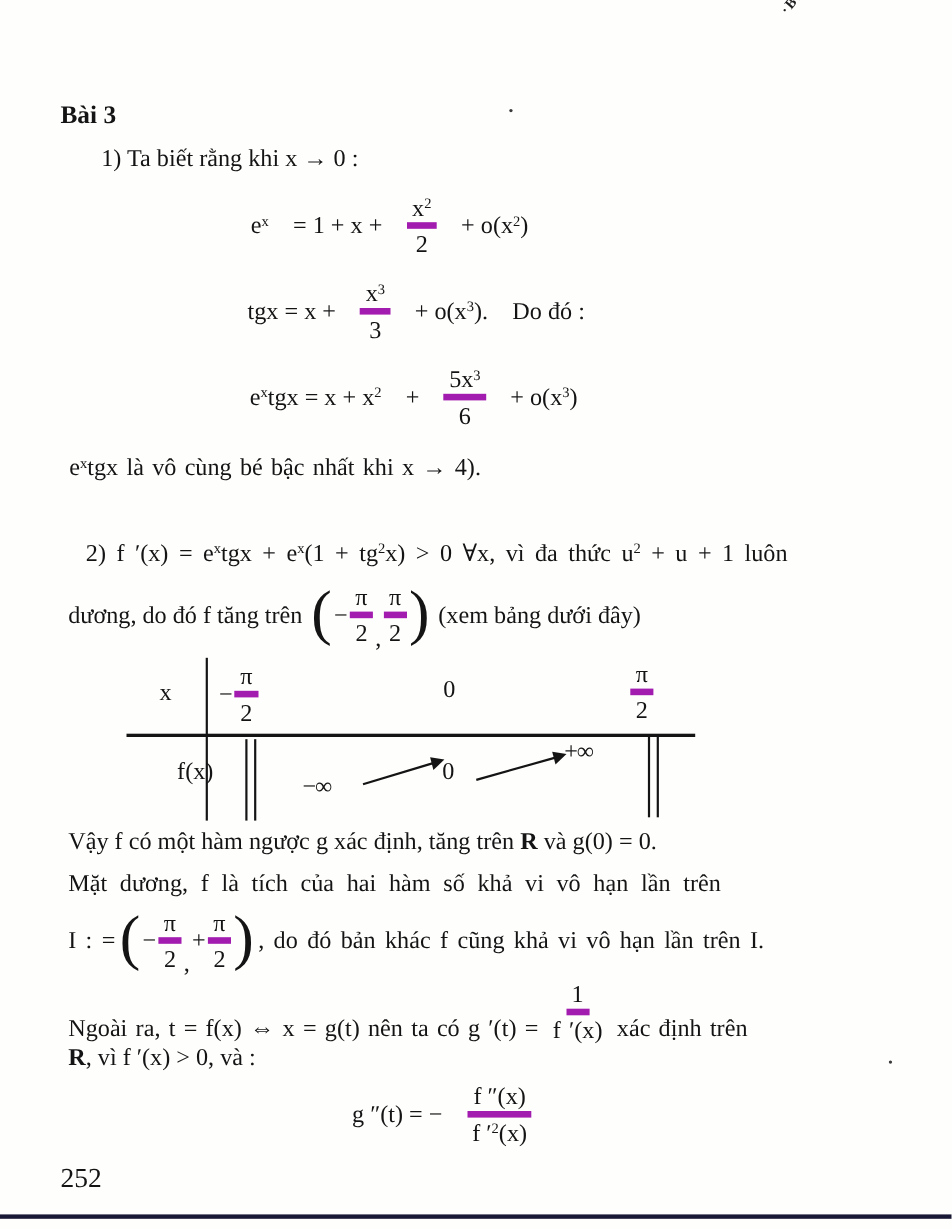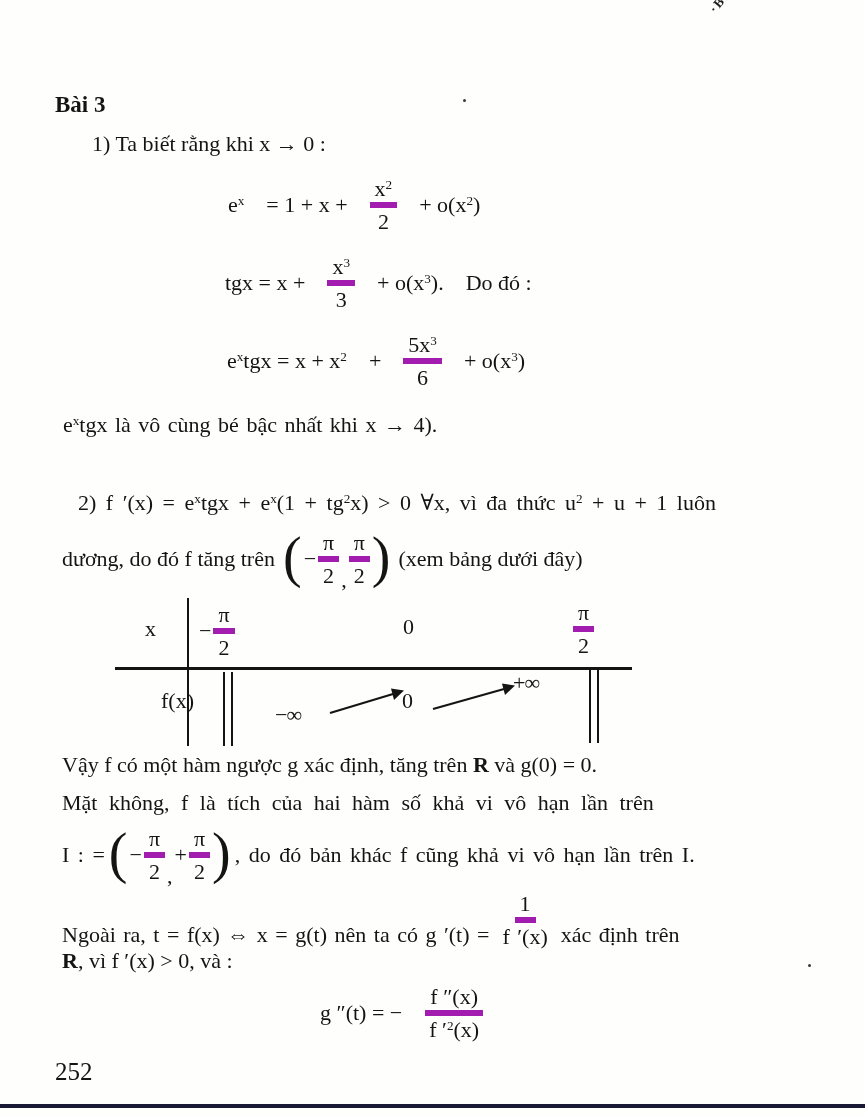--- a/index.html
+++ b/index.html
@@ -140,21 +140,21 @@
     <polygon points="85,5.5 72,3.5 75,15" fill="#141414"></polygon>
   </svg>
   <div class="el inf" style="left:398px;top:74px;">+∞</div>
   <div class="dbar" style="left:474px;top:73px;height:74px;"></div>
 </div>
 
 <div class="abs" style="left:62px;top:752px;">
   <span>Vậy f có một hàm ngược g xác định, tăng trên </span><b>R</b><span> và g(0) = 0.</span>
 </div>
 
-<div class="abs" style="left:62px;top:790px;word-spacing:6px;">Mặt không, f là tích của hai hàm số khả vi vô hạn lần trên</div>
+<div class="abs" style="left:62px;top:790px;word-spacing:6px;">Mặt dương, f là tích của hai hàm số khả vi vô hạn lần trên</div>
 
 <div class="eqrow" style="left:62px;top:824px;height:62px;gap:4px;word-spacing:3px;">
   <span class="atom">I : =</span>
   <span class="interval">
     <span class="bigp">(</span>
     <span class="sign">−</span>
     <span class="frac">
         <span class="num">π</span>
         <span class="den">2</span>
       </span>

